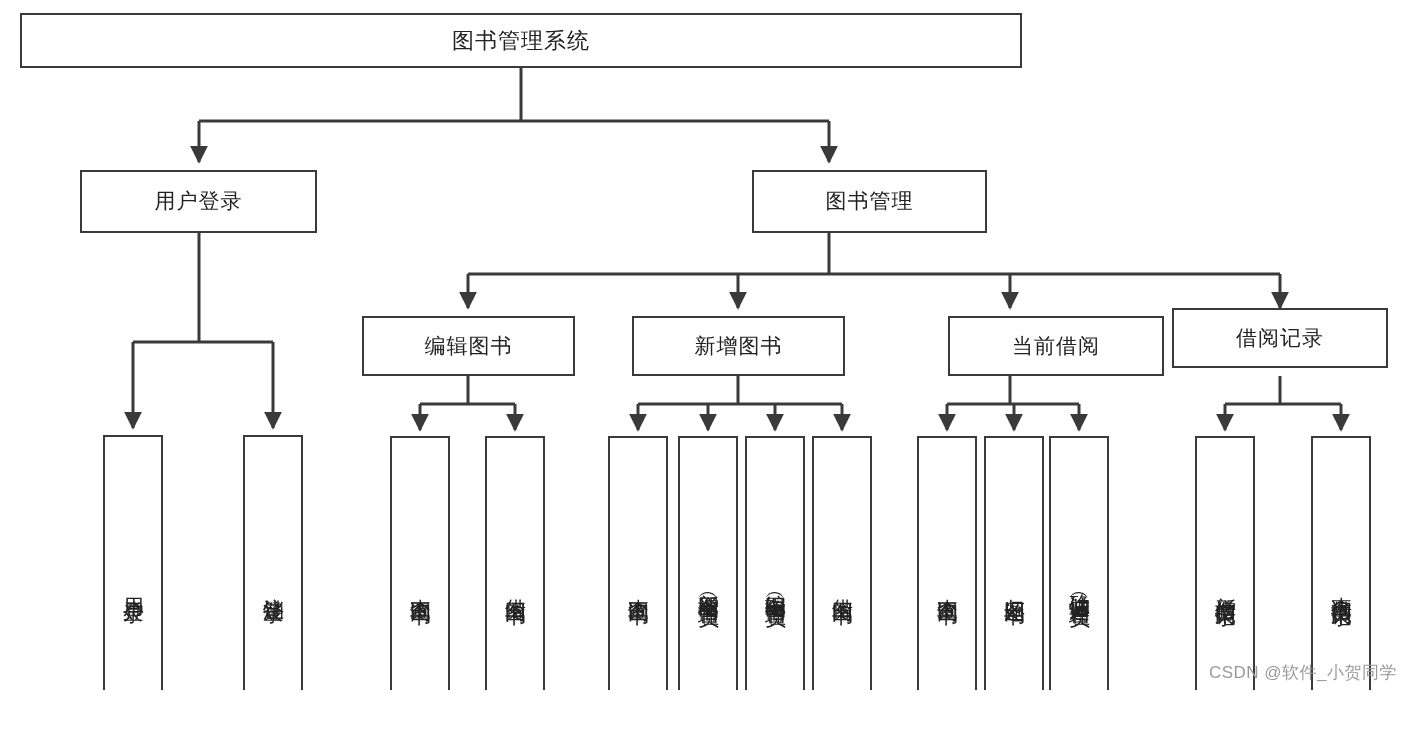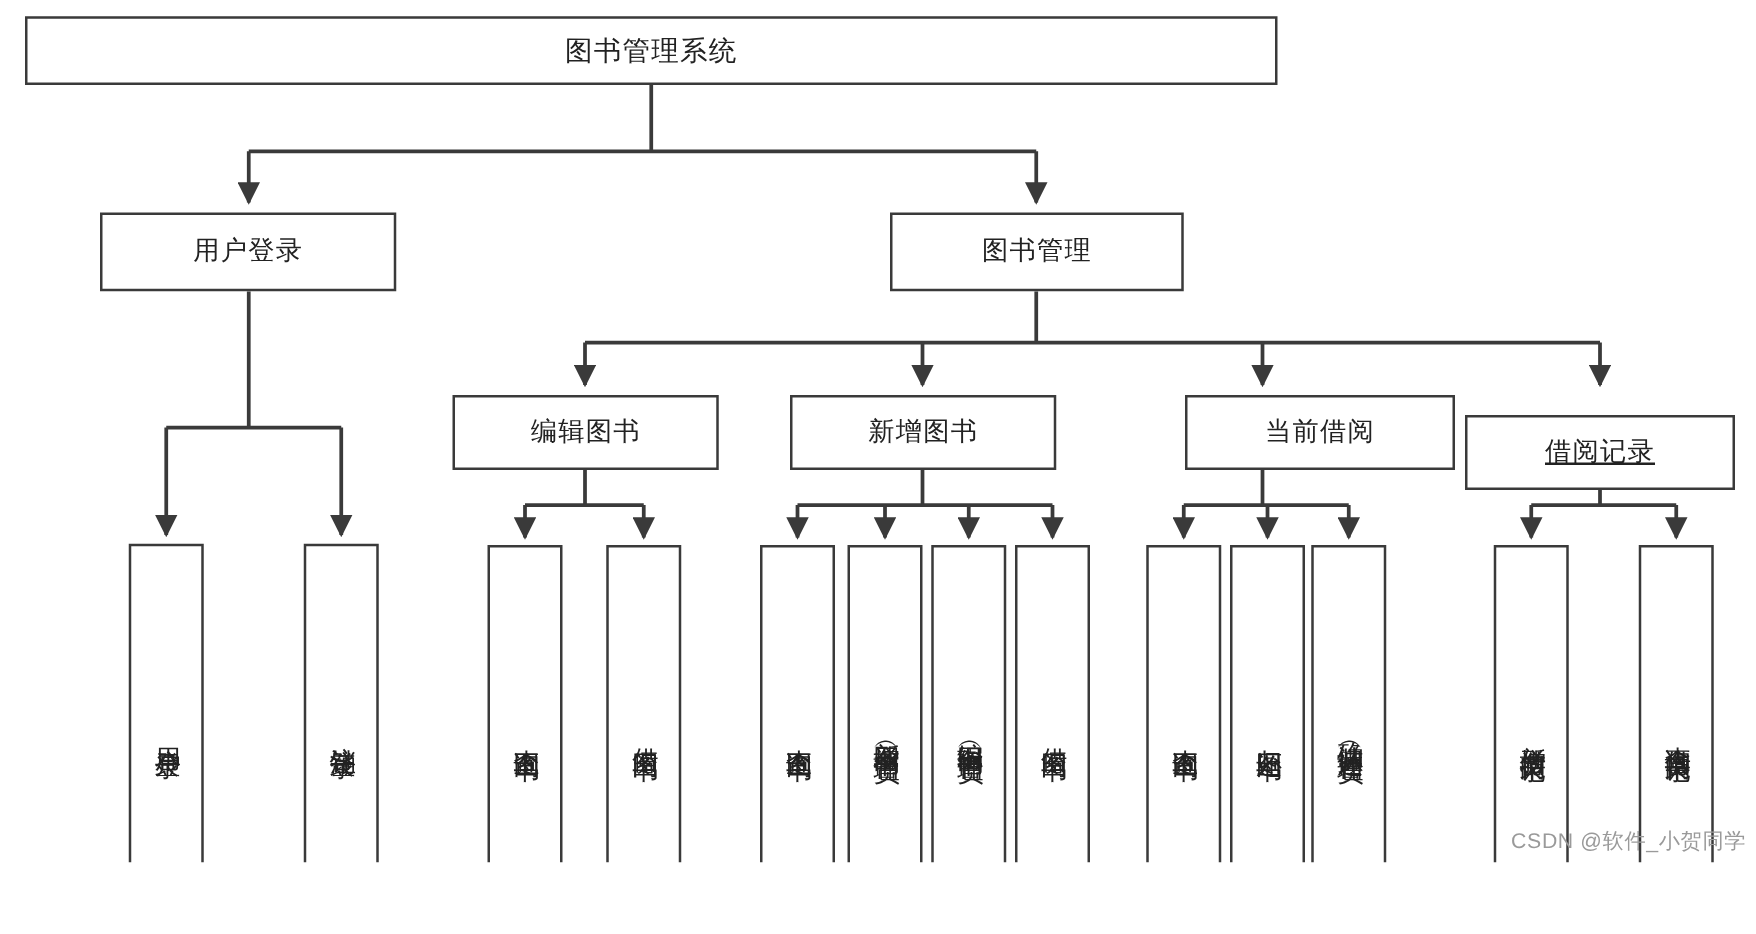--- a/index.html
+++ b/index.html
@@ -131,34 +131,34 @@
     </g>
   </svg>
 
   <div class="node horiz root" style="left:20px; top:13px; width:1002px; height:55px;">
     <span class="label">图书管理系统</span>
   </div>
 
   <div class="node horiz" style="left:80px; top:170px; width:237px; height:63px;">
     <span class="label">用户登录</span>
   </div>
-  <div class="node horiz" style="left:712px; top:170px; width:235px; height:63px;text-align:center;">
+  <div class="node horiz" style="left:752px; top:170px; width:235px; height:63px;text-align:center;">
     <span class="label">图书管理</span>
   </div>
 
   <div class="node horiz" style="left:362px; top:316px; width:213px; height:60px;">
     <span class="label">编辑图书</span>
   </div>
   <div class="node horiz" style="left:632px; top:316px; width:213px; height:60px;">
     <span class="label">新增图书</span>
   </div>
   <div class="node horiz" style="left:948px; top:316px; width:216px; height:60px;align-items:center;">
     <span class="label">当前借阅</span>
   </div>
-  <div class="node horiz" style="left:1172px; top:332px; width:216px; height:60px;text-decoration:underline;">
+  <div class="node horiz" style="left:1172px; top:308px; width:216px; height:60px;">
     <span class="label">借阅记录</span>
   </div>
 
   <div class="node vert" style="left:103px; top:435px; width:60px; height:300px;">
     <span class="label">用户登录</span>
   </div>
   <div class="node vert" style="left:243px; top:435px; width:60px; height:300px;">
     <span class="label">注销登录</span>
   </div>
 

